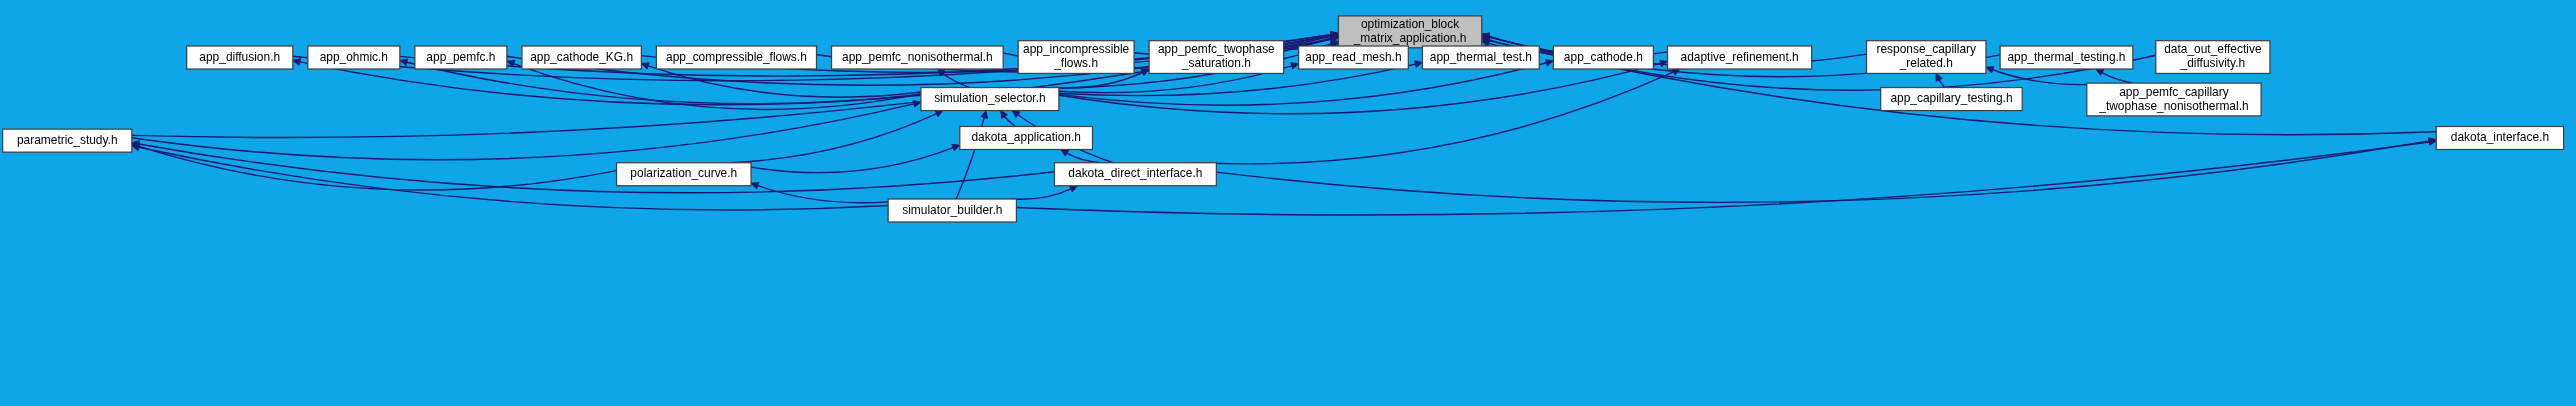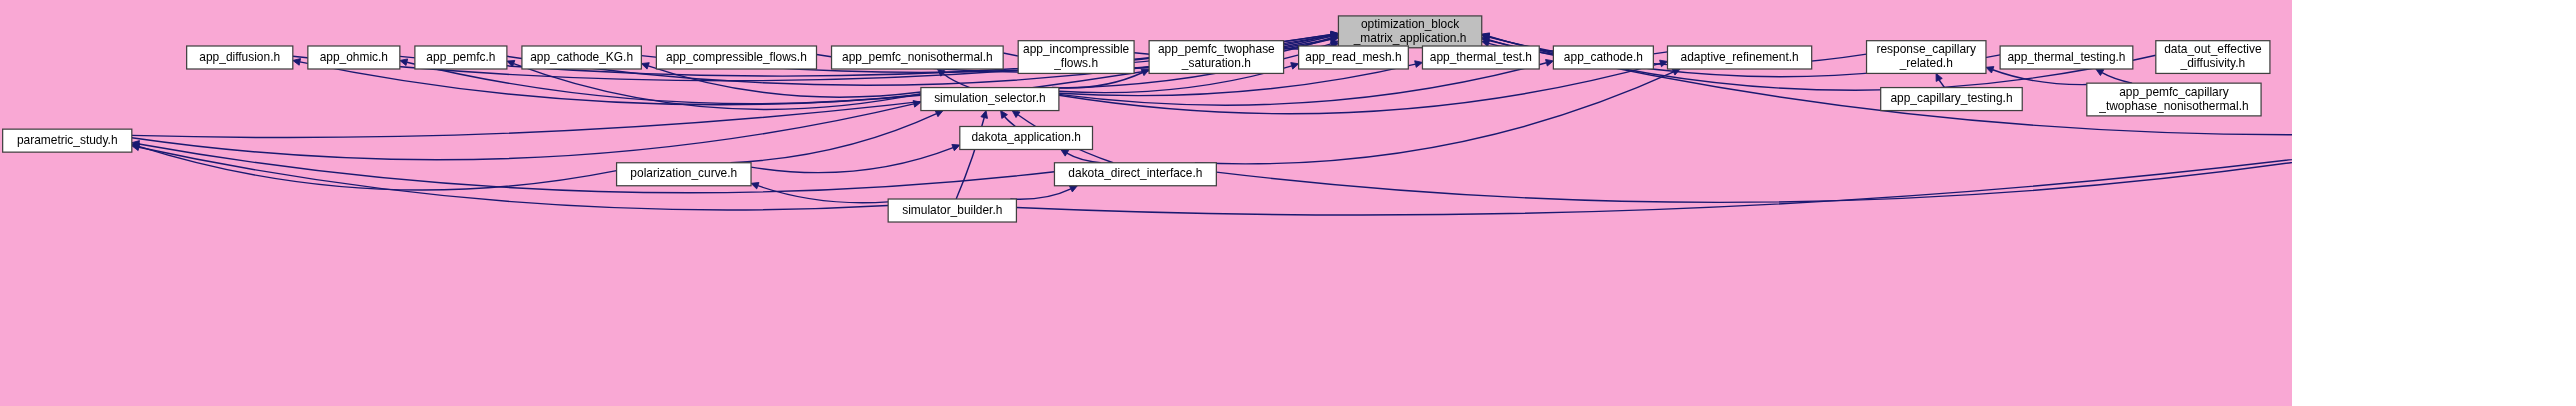--- a/index.html
+++ b/index.html
@@ -2,23 +2,23 @@
 <html style="font-size:14px"><head>
 <meta charset="utf-8">
 <style>
   html, body {
     margin: 0;
     padding: 0;
     background: #ffffff;
   }
   #graph-wrap {
     position: relative;
-    width: 2292px;
+    width: 2576px;
     height: 406px;
-    background: #f9a8d4;
+    background: #0ea5e9;
     font-family: "Liberation Sans", sans-serif;
     overflow: hidden;
   }
   svg#graph-svg {
     position: absolute;
     left: 0;
     top: 0;
     width: 2576px;
     height: 406px;
     display: block;

